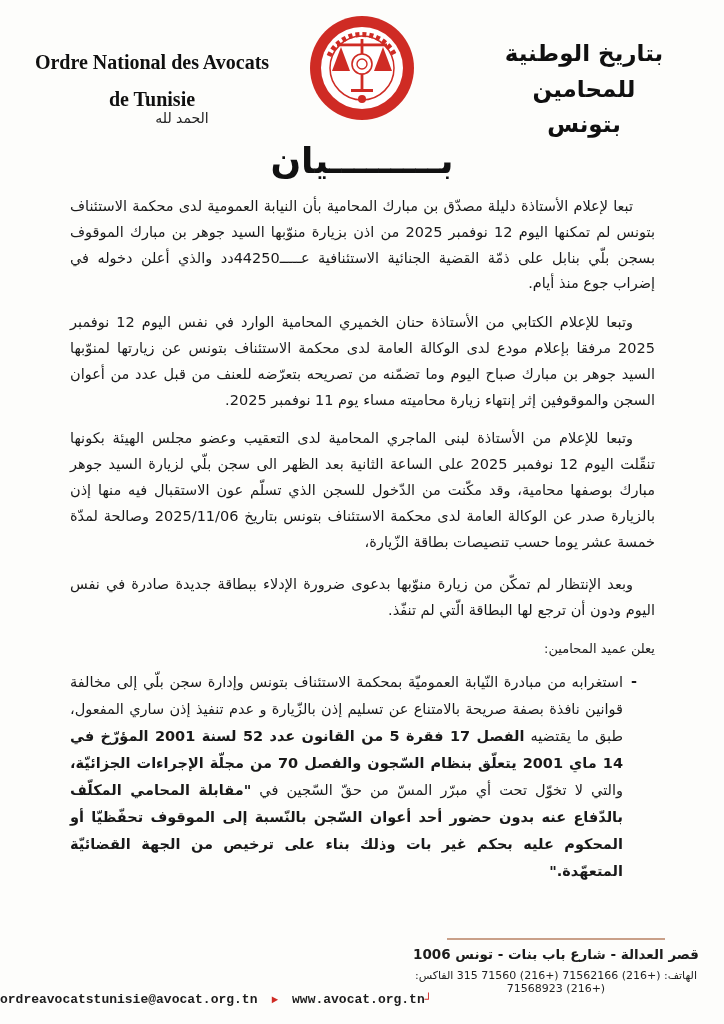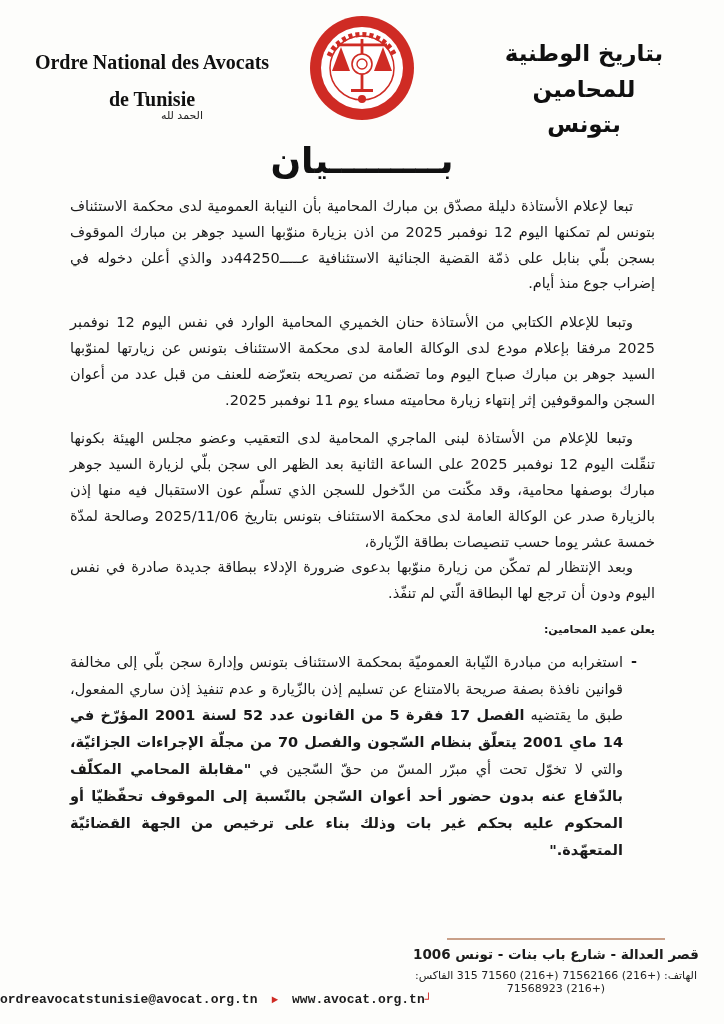--- a/index.html
+++ b/index.html
@@ -22,39 +22,39 @@
   }
   .logo{position:absolute;top:12px;left:296px;width:132px;height:112px;}
   .header-ar{
     position:absolute;top:36px;right:12px;width:256px;
     text-align:center;direction:rtl;
     font-weight:bold;font-size:23px;line-height:1.55;color:#101010;
   }
   .dateblock{
     position:absolute;top:107px;left:72px;width:220px;
     text-align:center;direction:rtl;
-    font-size:11px;line-height:1.7;color:#222;
+    font-size:14px;line-height:1.7;color:#222;
   }
   .doc-title{
     position:absolute;top:140px;left:0;right:0;
     text-align:center;direction:rtl;
     font-weight:bold;font-size:36px;color:#111;
   }
 
   
   .body-text{
     position:absolute;top:194px;right:69px;left:70px;
     direction:rtl;text-align:justify;
     font-size:14.5px;line-height:1.78;color:#191919;
   }
   .body-text p{margin:0 0 13px 0;text-indent:22px;}
-  .body-text p.tight{margin-bottom:0;}
+  .body-text p.tight{margin-bottom:17px;}
   .announce{
-    font-weight:bold;text-indent:0 !important;
-    margin:6px 0 9px 0 !important;font-size:11px;
+    font-weight:normal;text-indent:0 !important;
+    margin:6px 0 9px 0 !important;font-size:13px;
   }
   .bullet{display:flex;direction:rtl;padding-right:10px;}
   .bullet .dash{flex:none;width:22px;text-align:center;font-weight:bold;}
   .bullet-text{flex:1;text-align:justify;line-height:1.86;}
   .bold{font-weight:bold;}
 
   
   .footer-left{position:absolute;top:938px;left:26px;width:400px;text-align:center;}
   .footer-right{position:absolute;top:938px;right:18px;width:300px;text-align:center;direction:rtl;}
   .rule{height:2px;background:#c9a089;margin:0 auto 6px auto;}

